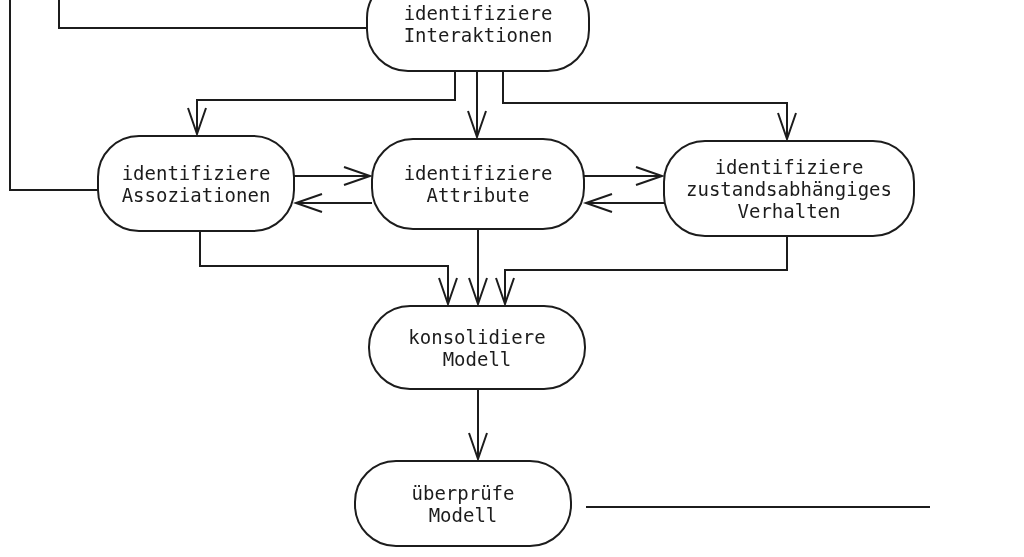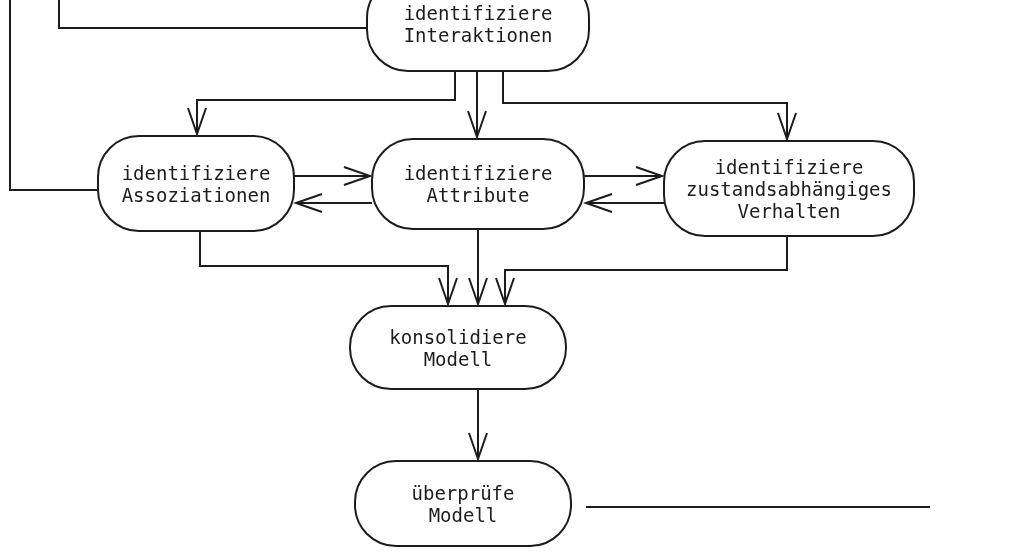--- a/index.html
+++ b/index.html
@@ -83,21 +83,21 @@
       </div>
       <div class="node" style="left: 371px; top: 138px; width: 214px; height: 92px; border-color: rgb(28, 28, 28); color: rgb(28, 28, 28); background: rgb(255, 255, 255);">
         <span class="label">identifiziere
 Attribute</span>
       </div>
       <div class="node" style="left: 663px; top: 140px; width: 252px; height: 97px; border-color: rgb(28, 28, 28); color: rgb(28, 28, 28); background: rgb(255, 255, 255);">
         <span class="label">identifiziere
 zustandsabhängiges
 Verhalten</span>
       </div>
-      <div class="node" style="left: 349px; top: 305px; width: 218px; height: 85px; border-color: rgb(28, 28, 28); color: rgb(28, 28, 28); background: rgb(255, 255, 255);">
+      <div class="node" style="left: 368px; top: 305px; width: 218px; height: 85px; border-color: rgb(28, 28, 28); color: rgb(28, 28, 28); background: rgb(255, 255, 255);">
         <span class="label">konsolidiere
 Modell</span>
       </div>
       <div class="node" style="left: 354px; top: 460px; width: 218px; height: 87px; border-color: rgb(28, 28, 28); color: rgb(28, 28, 28); background: rgb(255, 255, 255);">
         <span class="label">überprüfe
 Modell</span>
       </div>
     </div>
 </div>
 

